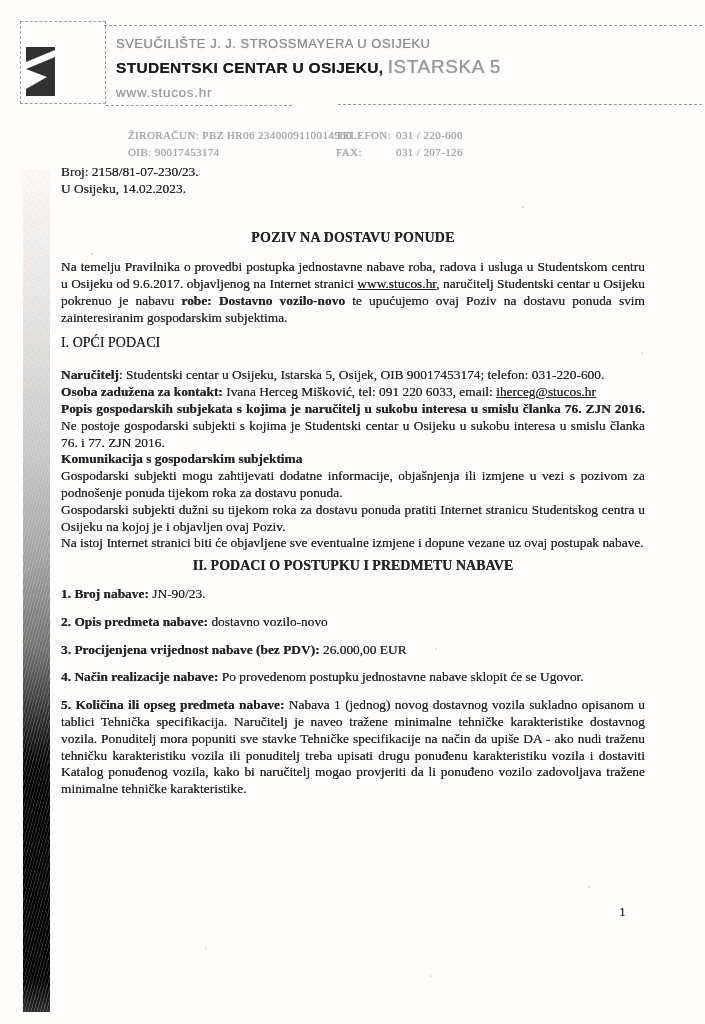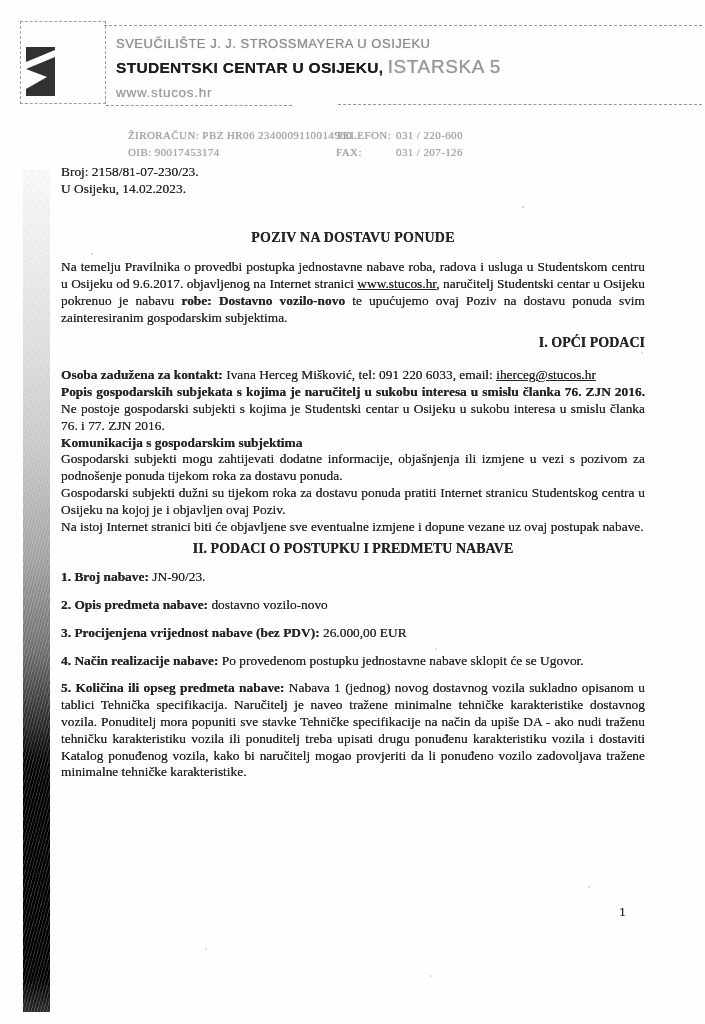--- a/index.html
+++ b/index.html
@@ -47,21 +47,21 @@
       205px 948px 0 0 rgba(135,135,135,.3), 430px 975px 0 0 rgba(140,140,140,.3);}
   
   .doc-body{position:absolute;left:61px;top:164px;width:584px;
     font-size:13.4px;line-height:16.8px;text-align:left;
     text-shadow:0 0 .55px rgba(35,35,35,.8);}
   .meta div{white-space:nowrap;}
   .title{font-weight:bold;text-align:center;font-size:14px;letter-spacing:.2px;margin:32px 0 0 0;}
   .just{text-align:justify;font-family:Liberation Serif, serif;}
   p{margin:0;}
   .intro{margin-top:13px;}
-  .sec-heading{font-weight:bold;text-align:right;font-size:14px;margin:8px 0 16px 0;}
+  .sec-heading{font-weight:normal;text-align:left;font-size:14px;margin:8px 0 16px 0;}
   .sec-heading-2{font-weight:bold;text-align:center;font-size:14px;margin:6px 0 0 0;}
   .b{font-weight:bold;}
   .u{text-decoration:underline;}
   .item{margin-top:11px;}
   .page-num{position:absolute;left:619px;top:904px;font-size:13.5px;color:#242424;
     text-shadow:0 0 .5px rgba(35,35,35,.8);}
 </style>
 </head>
 <body>
 
@@ -103,20 +103,21 @@
       <div>Broj: 2158/81-07-230/23.</div>
       <div>U Osijeku, 14.02.2023.</div>
     </div>
 
     <div class="title">POZIV NA DOSTAVU PONUDE</div>
 
     <p class="intro just"><span>Na temelju Pravilnika o provedbi postupka jednostavne nabave roba, radova i usluga u Studentskom centru u Osijeku od 9.6.2017. objavljenog na Internet stranici </span><span class="u">www.stucos.hr</span><span>, naručitelj Studentski centar u Osijeku pokrenuo je nabavu </span><span class="b">robe: Dostavno vozilo-novo</span><span> te upućujemo ovaj Poziv na dostavu ponuda svim zainteresiranim gospodarskim subjektima.</span></p>
 
     <div class="sec-heading">I. OPĆI PODACI</div>
 
+    <p class="just"><span class="b">Naručitelj</span><span>: Studentski centar u Osijeku, Istarska 5, Osijek, OIB 90017453174; telefon: 031-220-600.</span></p>
     <p class="just"><span class="b">Osoba zadužena za kontakt:</span><span> Ivana Herceg Mišković, tel: 091 220 6033, email: </span><span class="u">iherceg@stucos.hr</span></p>
     <p class="just"><span class="b">Popis gospodarskih subjekata s kojima je naručitelj u sukobu interesa u smislu članka 76. ZJN 2016.</span><span> Ne postoje gospodarski subjekti s kojima je Studentski centar u Osijeku u sukobu interesa u smislu članka 76. i 77. ZJN 2016.</span></p>
     <p class="just"><span class="b">Komunikacija s gospodarskim subjektima</span></p>
     <p class="just">Gospodarski subjekti mogu zahtijevati dodatne informacije, objašnjenja ili izmjene u vezi s pozivom za podnošenje ponuda tijekom roka za dostavu ponuda.</p>
     <p class="just">Gospodarski subjekti dužni su tijekom roka za dostavu ponuda pratiti Internet stranicu Studentskog centra u Osijeku na kojoj je i objavljen ovaj Poziv.</p>
     <p class="just">Na istoj Internet stranici biti će objavljene sve eventualne izmjene i dopune vezane uz ovaj postupak nabave.</p>
 
     <div class="sec-heading-2">II. PODACI O POSTUPKU I PREDMETU NABAVE</div>
 
     <p class="item just"><span class="b">1. Broj nabave:</span><span> JN-90/23.</span></p>

